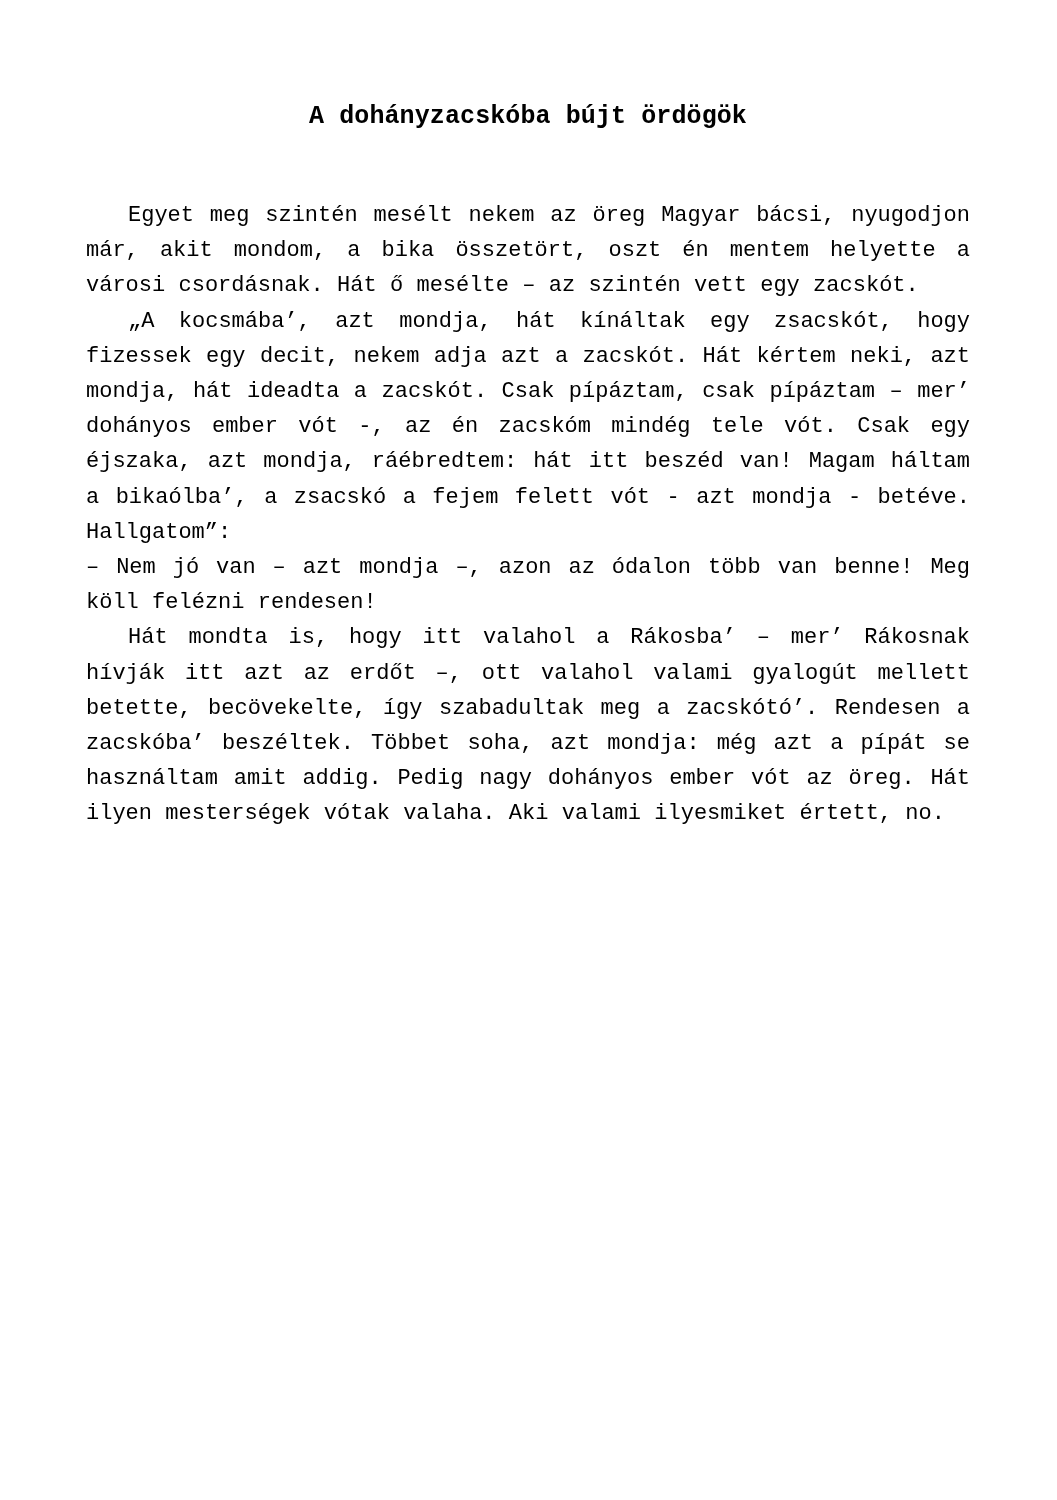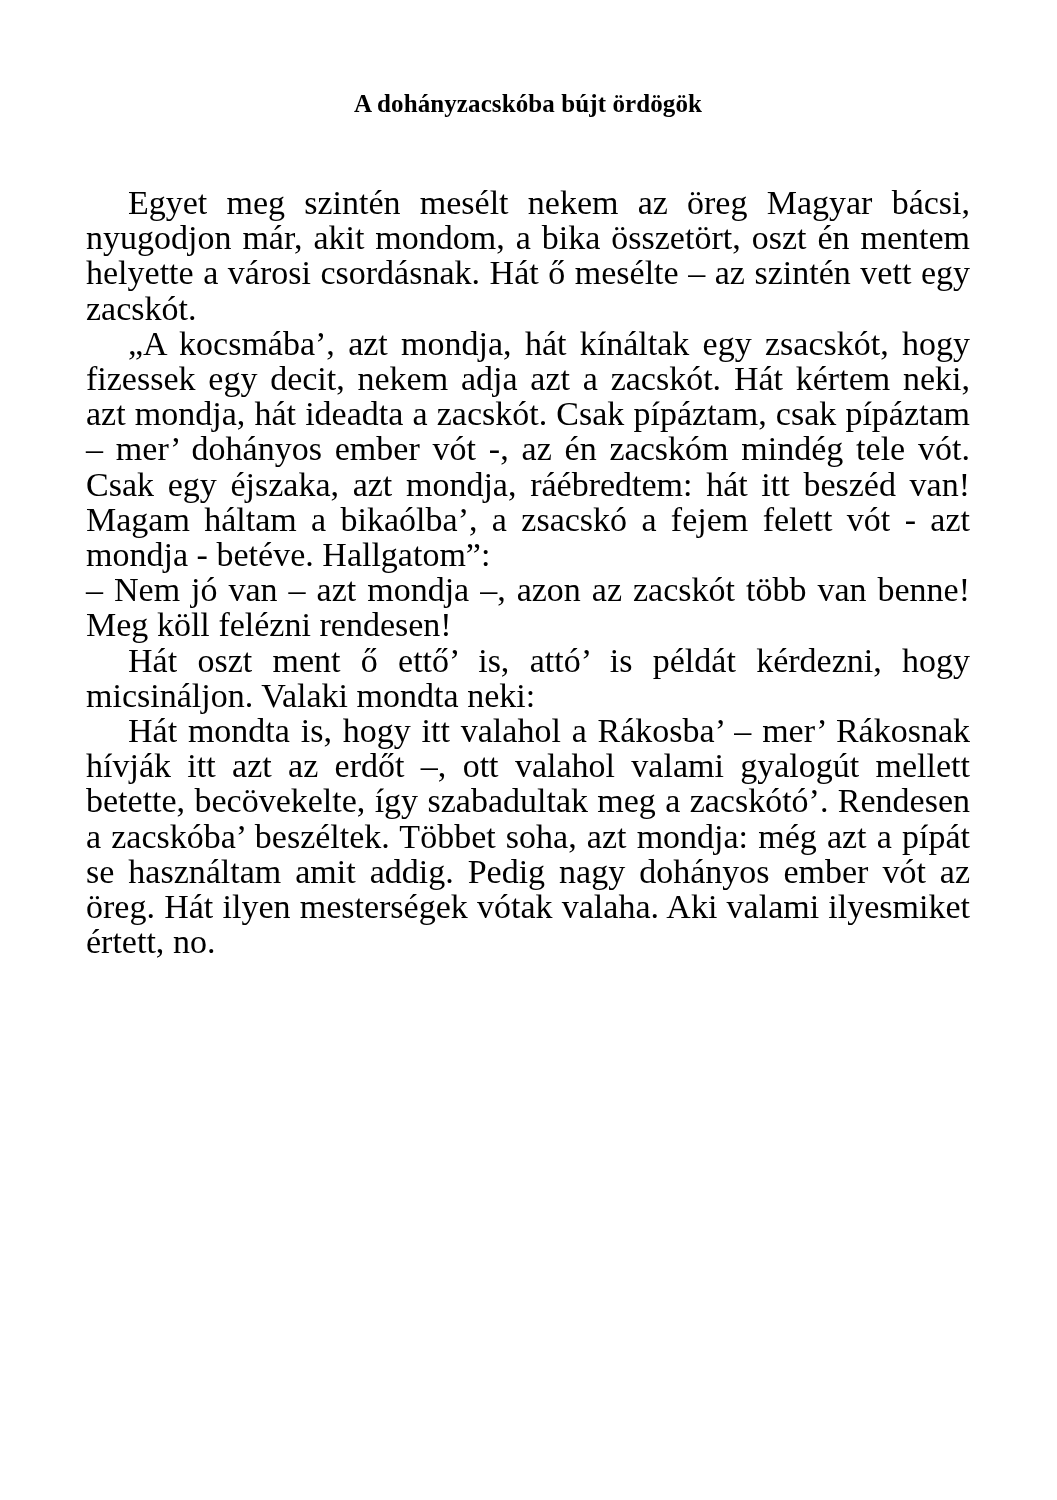--- a/index.html
+++ b/index.html
@@ -16,38 +16,39 @@
     position: relative;
     width: 1057px;
     height: 1500px;
     background: #ffffff;
     box-sizing: border-box;
     overflow: hidden;
   }
   .content {
     position: absolute;
     left: 86px;
-    top: 3px;
+    top: 16px;
     width: 884px;
+    font-family: Liberation Mono, monospace;
   }
   .doc-title {
     margin: 0;
     padding-top: 86px;
     font-size: 25px;
     font-weight: bold;
     text-align: center;
     letter-spacing: 0.1px;
     line-height: 1.2;
   }
   .body-text {
     margin-top: 66px;
   }
   p.para {
     margin: 0;
-    font-size: 34px;
+    font-size: 22px;
     line-height: 35.2px;
     text-align: justify;
     text-justify: inter-word;
     -webkit-hyphens: none;
     hyphens: none;
     word-spacing: 0.1px;
   }
   p.indent {
     text-indent: 42px;
   }
@@ -62,19 +63,18 @@
 <body>
 
 <div class="page">
   <div class="content">
 
     <h1 class="doc-title">A dohányzacskóba bújt ördögök</h1>
 
     <div class="body-text">
       <p class="para indent">Egyet meg szintén mesélt nekem az öreg Magyar bácsi, nyugodjon már, akit mondom, a bika összetört, oszt én mentem helyette a városi csordásnak. Hát ő mesélte – az szintén vett egy zacskót.</p>
       <p class="para indent">„A kocsmába’, azt mondja, hát kínáltak egy zsacskót, hogy fizessek egy decit, nekem adja azt a zacskót. Hát kértem neki, azt mondja, hát ideadta a zacskót. Csak pípáztam, csak pípáztam – mer’ dohányos ember vót -, az én zacskóm mindég tele vót. Csak egy éjszaka, azt mondja, ráébredtem: hát itt beszéd van! Magam háltam a bikaólba’, a zsacskó a fejem felett vót - azt mondja - betéve. Hallgatom”:</p>
-      <p class="para flush">– Nem jó van – azt mondja –, azon az zacskót több van benne! Meg köll felézni rendesen!</p>
-      <p class="para indent">Hát oszt ment ő ettő’ is, attó’ is példát kérdezni, hogy micsináljon. Valaki mondta neki:</p>
+      <p class="para flush">– Nem jó van – azt mondja –, azon az ódalon több van benne! Meg köll felézni rendesen!</p>
       <p class="para indent">Hát mondta is, hogy itt valahol a Rákosba’ – mer’ Rákosnak hívják itt azt az erdőt –, ott valahol valami gyalogút mellett betette, becövekelte, így szabadultak meg a zacskótó’. Rendesen a zacskóba’ beszéltek. Többet soha, azt mondja: még azt a pípát se használtam amit addig. Pedig nagy dohányos ember vót az öreg. Hát ilyen mesterségek vótak valaha. Aki valami ilyesmiket értett, no.</p>
     </div>
 
   </div>
 </div>
 
 </body></html>

